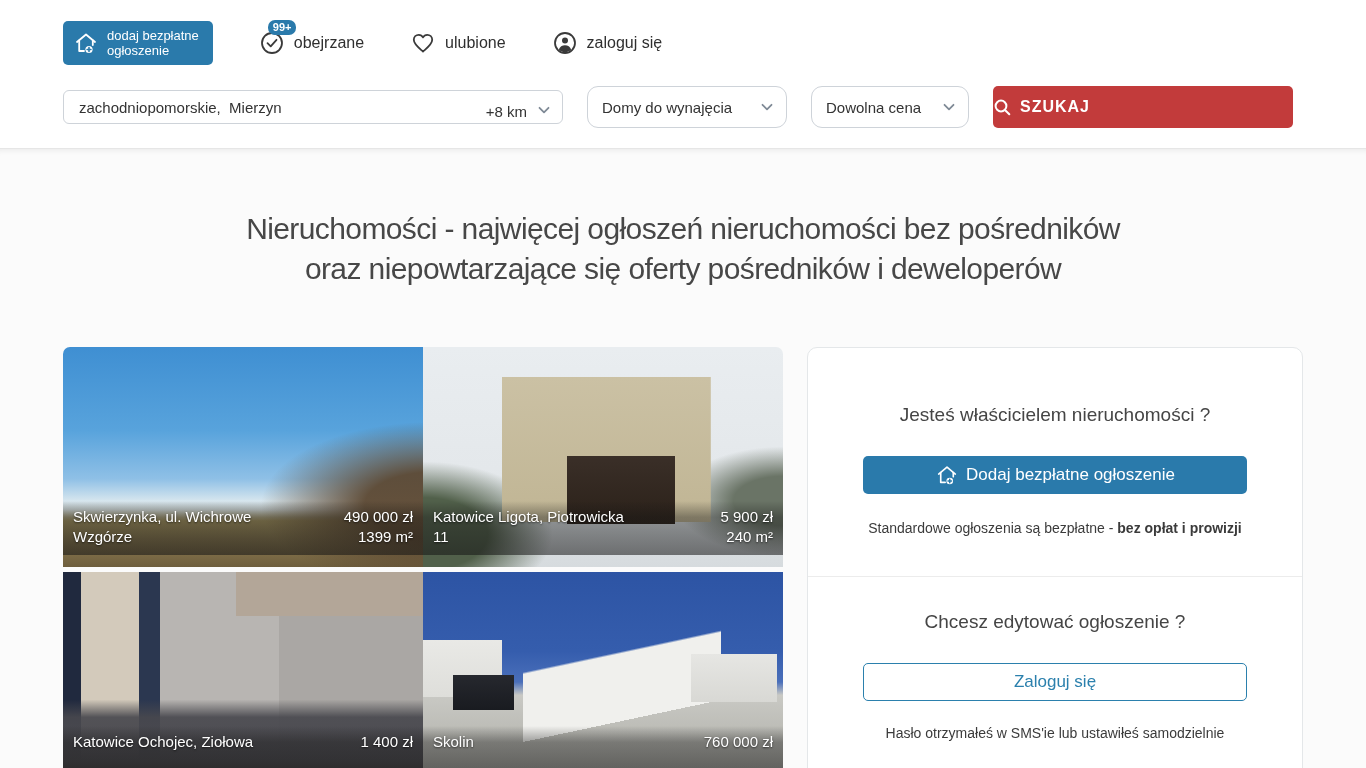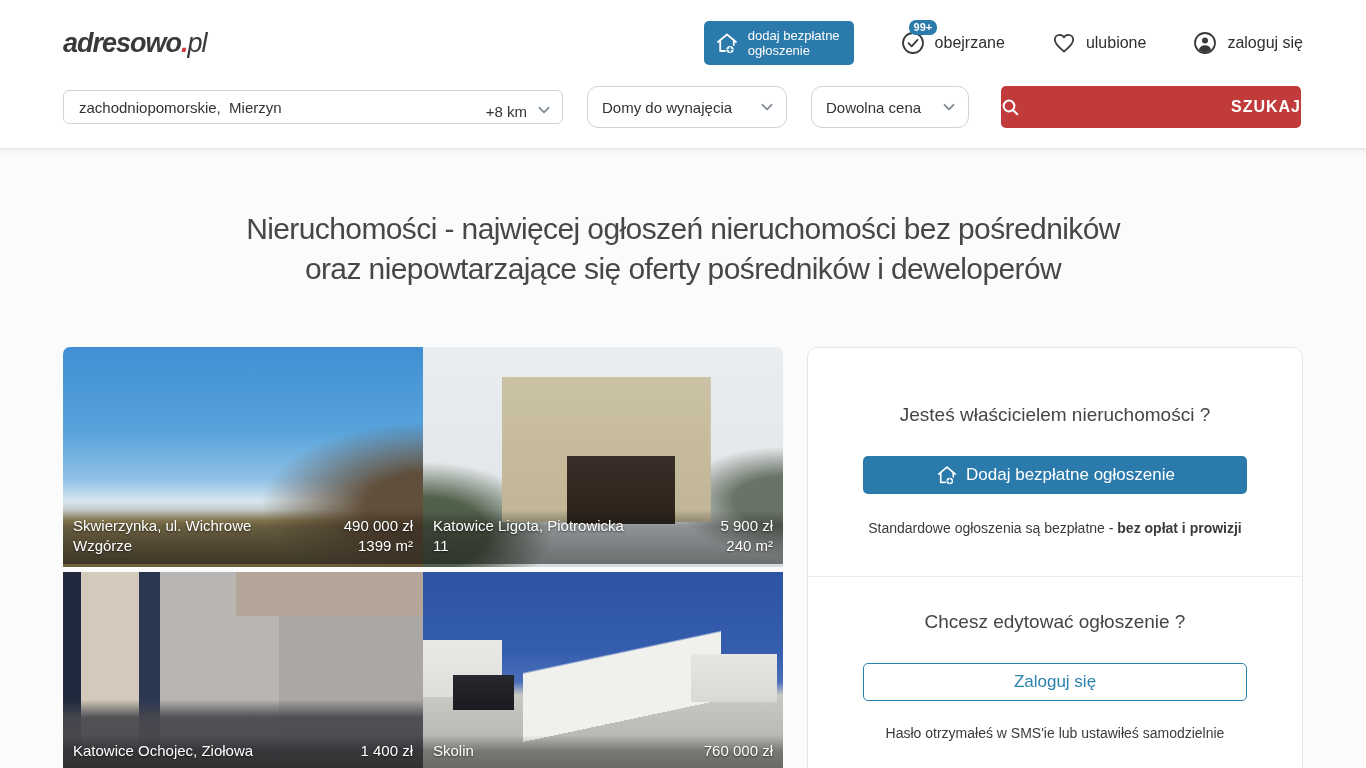--- a/index.html
+++ b/index.html
@@ -32,21 +32,21 @@
   .radius { position:absolute; right:36px; top:0; height:42px; display:flex; align-items:center;
     font-size:15px; color:#333; cursor:pointer; }
   .chev { position:absolute; right:12px; top:13px; }
   .select-box { position:relative; height:42px; border:1px solid #ced3d9; border-radius:11px;
     background:#fff; display:flex; align-items:center; padding:0 34px 0 14px; font-size:15px;
     color:#333; cursor:pointer; }
   .select-box.cat { width:200px; }
   .select-box.price { width:158px; }
   .search-btn { width:300px; height:42px; background:#c23b3b; border:none; border-radius:5px;
     color:#fff; font-family:inherit; font-size:16px; font-weight:700; letter-spacing:1px;
-    display:flex; align-items:center; justify-content:space-between; gap:8px; cursor:pointer;margin-left:8px; }
+    display:flex; align-items:center; justify-content:flex-start; gap:8px; cursor:pointer; }
 
   
   .content { border-top:1px solid #e6e6e6; background:#fbfbfb; min-height:600px;
     box-shadow:inset 0 7px 7px -7px rgba(0,0,0,.10); }
   h1.page-heading { font-weight:400; font-size:30px; line-height:40px; color:#474747;
     text-align:center; letter-spacing:-0.6px; padding:60px 40px 0; }
 
   .columns { display:flex; gap:24px; padding:58px 63px 0; align-items:flex-start; }
 
   
@@ -66,21 +66,21 @@
   .photo3 { background:
       linear-gradient(180deg, rgba(0,0,0,0) 58%, rgba(72,72,78,.92) 66%, #4c4b50 86%, #3c342e 100%),
       linear-gradient(180deg,#b3a698,#b3a698) 100% 0/52% 20% no-repeat,
       linear-gradient(90deg,#20293e 0 5%,#d3cabb 5% 21%,#2b3750 21% 27%,#b8b5b2 27% 60%,#aaa7a4 60% 100%); }
   .photo4 { background:
       linear-gradient(180deg,#26282e,#191b20) 10% 56%/17% 16% no-repeat,
       linear-gradient(180deg,#e9e9e6,#dededa) 0% 42%/22% 26% no-repeat,
       linear-gradient(180deg,#e6e6e3,#d8d8d4) 98% 48%/24% 22% no-repeat,
       linear-gradient(168deg, rgba(0,0,0,0) 40%, #f0f0ed 41% 72%, rgba(0,0,0,0) 72%) 62% 30%/55% 80% no-repeat,
       linear-gradient(180deg,#2d54a4 0%,#355dad 36%,#4a6fba 50%,#c9c9c4 56%,#b7b7b1 78%,#a9a9a3 100%); }
-  .caption { position:absolute; left:0; right:0; bottom:3px; display:flex; justify-content:space-between;
+  .caption { position:absolute; left:0; right:0; bottom:12px; display:flex; justify-content:space-between;
     align-items:flex-start; padding:6px 10px 8px; color:#fff; font-size:15px; line-height:20px;
     background:linear-gradient(180deg, rgba(20,20,20,0) 0%, rgba(20,20,20,.38) 30%, rgba(20,20,20,.55) 100%);
     text-shadow:0 1px 2px rgba(0,0,0,.6); }
   .cap-left { max-width:210px; min-height:40px; }
   .cap-right { text-align:right; min-height:40px; }
   .cap-price, .cap-area { min-height:20px; }
 
   
   .promo-card { width:496px; background:#fff; border:1px solid #e4e7e9; border-radius:10px; }
   .promo-section { padding:56px 55px 40px; text-align:center; }
@@ -95,23 +95,20 @@
   .promo-note { font-size:14px; color:#3b3b3b; }
   .promo-note b { font-weight:700; }
   .promo-divider { border:none; border-top:1px solid #ececec; margin:0; }
 
   svg { display:block; }
 </style>
 </head>
 <body>
 
 <header class="topbar">
-  <a class="logo">
-    <span class="l-name">adresowo</span><span class="l-dot">.</span><span class="l-tld">pl</span>
-  </a>
 
   <div class="header-actions">
     <button class="add-btn">
       <span class="icon-wrap">
         <svg width="26" height="26" viewBox="0 0 26 26" fill="none" stroke="#fff" stroke-width="1.8" stroke-linecap="round" stroke-linejoin="round">
           <path d="M4 12 L13 4.5 L22 12"></path>
           <path d="M6.2 10.5 V21 H11"></path>
           <path d="M19.8 10.5 V15"></path>
           <circle cx="16" cy="19.5" r="3.6" fill="#fff" stroke="none"></circle>
           <path d="M16 17.6 V21.4 M14.1 19.5 H17.9" stroke="#2a7aab" stroke-width="1.6"></path>

